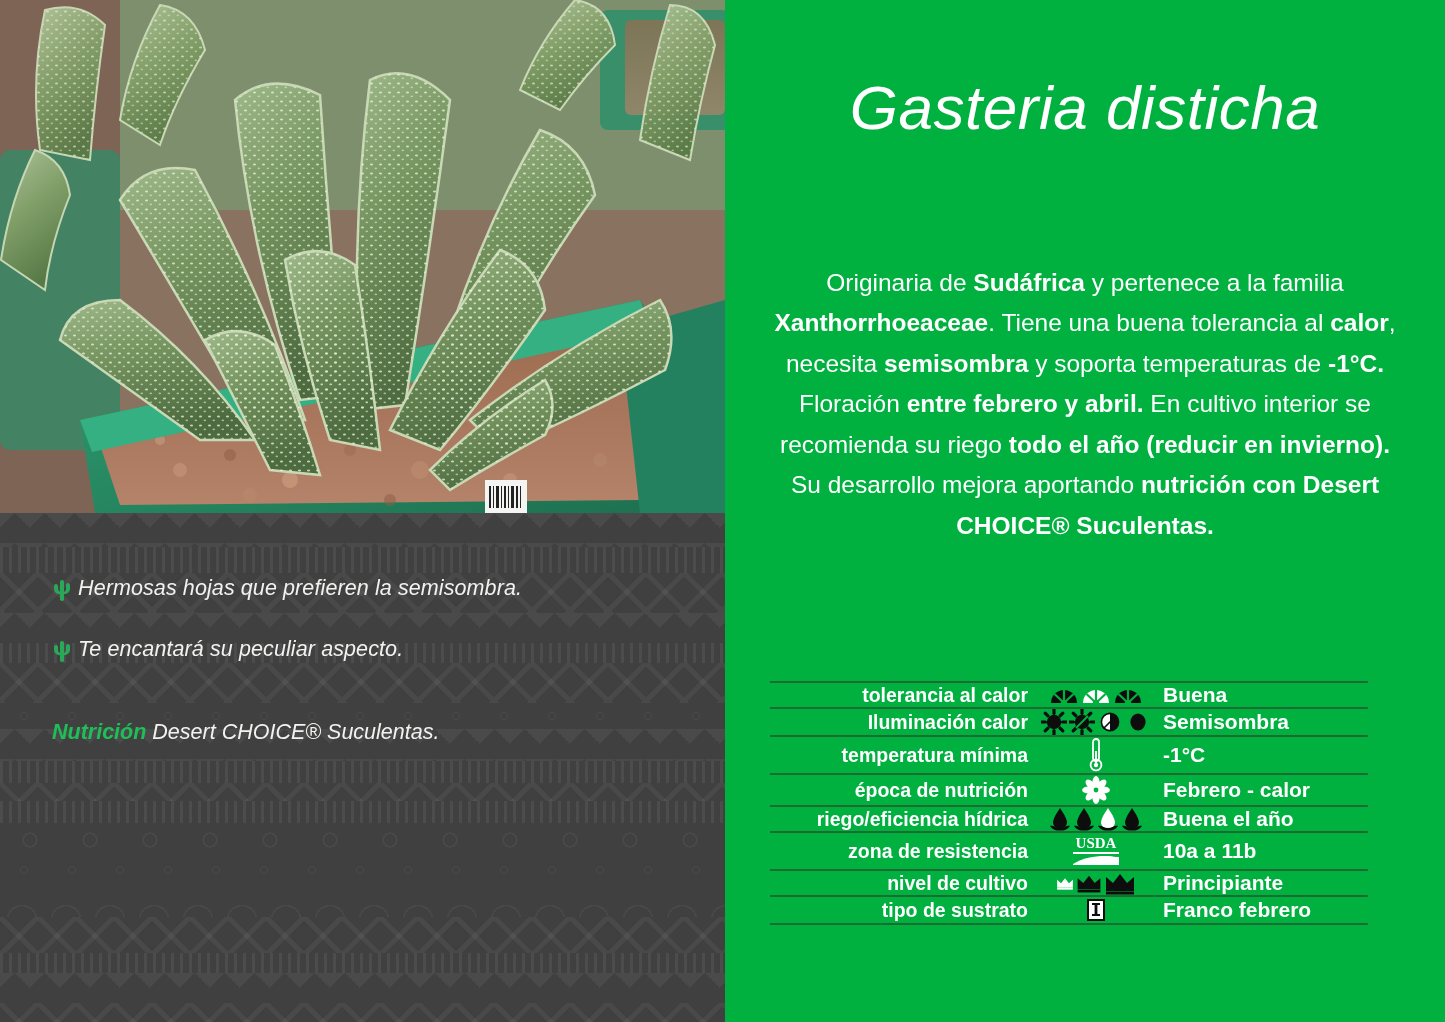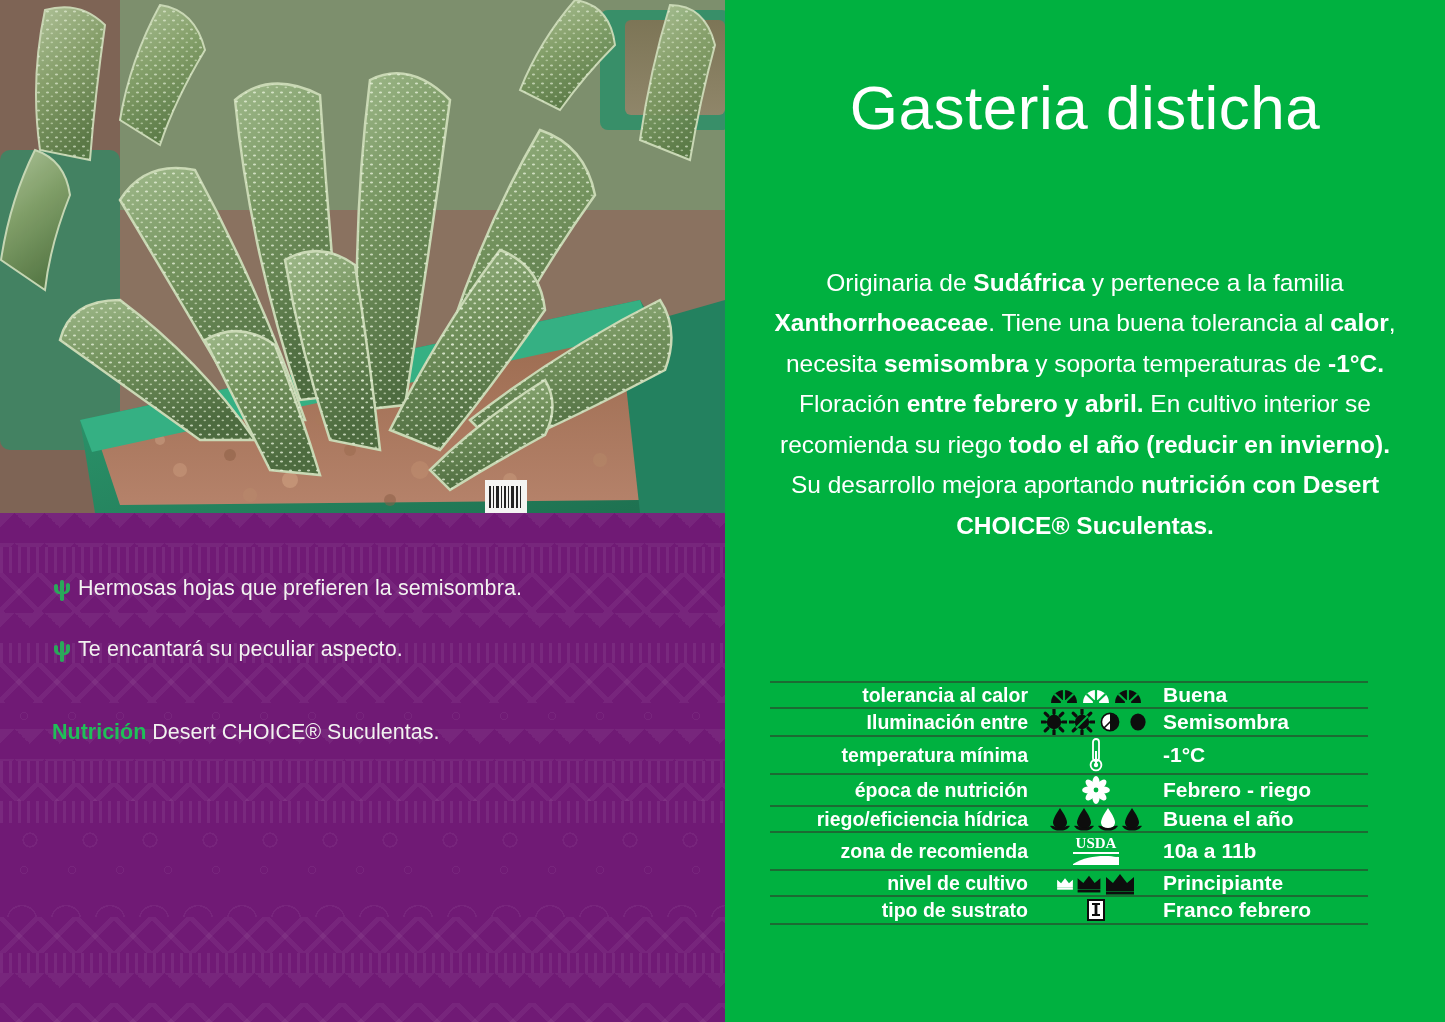--- a/index.html
+++ b/index.html
@@ -16,22 +16,23 @@
   
   #photo {
     position:relative; width:725px; height:513px; overflow:hidden;
     background:#6d5a4c;
   }
   #photo svg { display:block; width:725px; height:513px; }
 
   
   #dark {
     position:relative; width:725px; height:509px;
-    background:#701a75;
+    background:#404040;
     overflow:hidden;
+    font-style:italic;
   }
   
   #pattern { position:absolute; inset:0; opacity:.5; }
   .band { position:absolute; left:0; width:100%; }
   .b-tri {
     background-image:
       linear-gradient(135deg, rgba(255,255,255,.11) 25%, transparent 25%),
       linear-gradient(225deg, rgba(255,255,255,.11) 25%, transparent 25%);
     background-size:30px 30px; background-position:0 0;
   }
@@ -83,21 +84,21 @@
     font-size:21.5px; line-height:1.3;
   }
   #nutri .hl { color:#1fbf58; font-weight:bold; }
 
   
   #right {
     width:720px; height:1022px; background:#00b140;
     position:relative;
   }
   #title {
-    color:#ffffff; font-weight:300;
+    color:#ffffff; font-style:italic; font-weight:300;
     font-size:62px; text-align:center;
     letter-spacing:.5px;
     padding-top:72px;
   }
   #desc {
     color:#ffffff; font-size:24.5px; line-height:1.65;
     text-align:center; padding:120px 42px 0 42px;
   }
   #desc b { font-weight:bold;text-align:center; }
 
@@ -339,21 +340,21 @@
                     <path d="M2 17 A13 13 0 0 1 28 17 Z" fill="#0d0d0d"></path>
                     <path d="M15 17 L15 4" stroke="#00b140" stroke-width="2.2"></path>
                     <path d="M15 17 L5.5 8" stroke="#00b140" stroke-width="2.2"></path>
                     <path d="M15 17 L24.5 8" stroke="#00b140" stroke-width="2.2"></path>
                     <circle cx="15" cy="17" r="3.2" fill="#00b140"></circle>
                   </svg></span>
               </span></td>
             <td class="val">Buena</td>
           </tr>
           <tr>
-            <td class="lbl">Iluminación entre</td>
+            <td class="lbl">Iluminación calor</td>
             <td class="ico"><span style="display: inline-flex; align-items: center; gap: 2px;">
                 <span style="line-height: 0;"><svg width="26" height="26" viewBox="0 0 26 26" aria-hidden="true">
                     <path d="M21.5 13
         L25.5 13" stroke="#0d0d0d" stroke-width="3.2" stroke-linecap="round"></path>
                     <path d="M19.010407640085653 19.010407640085653
         L21.838834764831844 21.838834764831844" stroke="#0d0d0d" stroke-width="3.2" stroke-linecap="round"></path>
                     <path d="M13 21.5
         L13 25.5" stroke="#0d0d0d" stroke-width="3.2" stroke-linecap="round"></path>
                     <path d="M6.989592359914346 19.010407640085653
         L4.161165235168157 21.838834764831844" stroke="#0d0d0d" stroke-width="3.2" stroke-linecap="round"></path>
@@ -418,21 +419,21 @@
                     <ellipse cx="15" cy="7.5" rx="3.6" ry="6.4" fill="#ffffff" transform="rotate(45 15 15)"></ellipse>
                     <ellipse cx="15" cy="7.5" rx="3.6" ry="6.4" fill="#ffffff" transform="rotate(90 15 15)"></ellipse>
                     <ellipse cx="15" cy="7.5" rx="3.6" ry="6.4" fill="#ffffff" transform="rotate(135 15 15)"></ellipse>
                     <ellipse cx="15" cy="7.5" rx="3.6" ry="6.4" fill="#ffffff" transform="rotate(180 15 15)"></ellipse>
                     <ellipse cx="15" cy="7.5" rx="3.6" ry="6.4" fill="#ffffff" transform="rotate(225 15 15)"></ellipse>
                     <ellipse cx="15" cy="7.5" rx="3.6" ry="6.4" fill="#ffffff" transform="rotate(270 15 15)"></ellipse>
                     <ellipse cx="15" cy="7.5" rx="3.6" ry="6.4" fill="#ffffff" transform="rotate(315 15 15)"></ellipse>
                     <circle cx="15" cy="15" r="2.4" fill="#00b140"></circle>
                   </svg></span>
               </span></td>
-            <td class="val">Febrero - riego</td>
+            <td class="val">Febrero - calor</td>
           </tr>
           <tr>
             <td class="lbl">riego/eficiencia hídrica</td>
             <td class="ico"><span style="display: inline-flex; align-items: center; gap: 2px;">
                 <span style="line-height: 0;"><svg width="22" height="24" viewBox="0 0 22 24" aria-hidden="true">
                     <path d="M11 1 C11 1 4 11 4 15.2 C4 19 7.2 21.6 11 21.6 C14.8 21.6 18 19 18 15.2 C18 11 11 1 11 1 Z" fill="#0d0d0d"></path>
                     <path d="M1 19 C4 17.5 7 21 11 21 C15 21 18 17.5 21 19 C18 23 15 23.6 11 23.6 C7 23.6 4 23 1 19 Z" fill="#0d0d0d"></path>
                   </svg></span>
                 <span style="line-height: 0;"><svg width="22" height="24" viewBox="0 0 22 24" aria-hidden="true">
                     <path d="M11 1 C11 1 4 11 4 15.2 C4 19 7.2 21.6 11 21.6 C14.8 21.6 18 19 18 15.2 C18 11 11 1 11 1 Z" fill="#0d0d0d"></path>
@@ -443,21 +444,21 @@
                     <path d="M1 19 C4 17.5 7 21 11 21 C15 21 18 17.5 21 19 C18 23 15 23.6 11 23.6 C7 23.6 4 23 1 19 Z" fill="#0d0d0d"></path>
                   </svg></span>
                 <span style="line-height: 0;"><svg width="22" height="24" viewBox="0 0 22 24" aria-hidden="true">
                     <path d="M11 1 C11 1 4 11 4 15.2 C4 19 7.2 21.6 11 21.6 C14.8 21.6 18 19 18 15.2 C18 11 11 1 11 1 Z" fill="#0d0d0d"></path>
                     <path d="M1 19 C4 17.5 7 21 11 21 C15 21 18 17.5 21 19 C18 23 15 23.6 11 23.6 C7 23.6 4 23 1 19 Z" fill="#0d0d0d"></path>
                   </svg></span>
               </span></td>
             <td class="val">Buena el año</td>
           </tr>
           <tr>
-            <td class="lbl">zona de recomienda</td>
+            <td class="lbl">zona de resistencia</td>
             <td class="ico"><span style="display: inline-flex; align-items: flex-start; gap: 2px;">
                 <span style="line-height: 0;"><svg width="54" height="36" viewBox="0 0 54 36" aria-hidden="true">
                     <text x="27" y="15" text-anchor="middle" font-family="&quot;Liberation Serif&quot;, serif" font-size="15" font-weight="bold" fill="#ffffff">USDA</text>
                     <path d="M4 19 H50 V21 H4 Z" fill="#ffffff"></path>
                     <path d="M4 31 C18 22 36 22 50 24 V32 H4 Z" fill="#ffffff"></path>
                     <path d="M6 27 C20 21 34 21 48 23" stroke="#00b140" stroke-width="1.4" fill="none"></path>
                   </svg></span>
               </span></td>
             <td class="val">10a a 11b</td>
           </tr>

